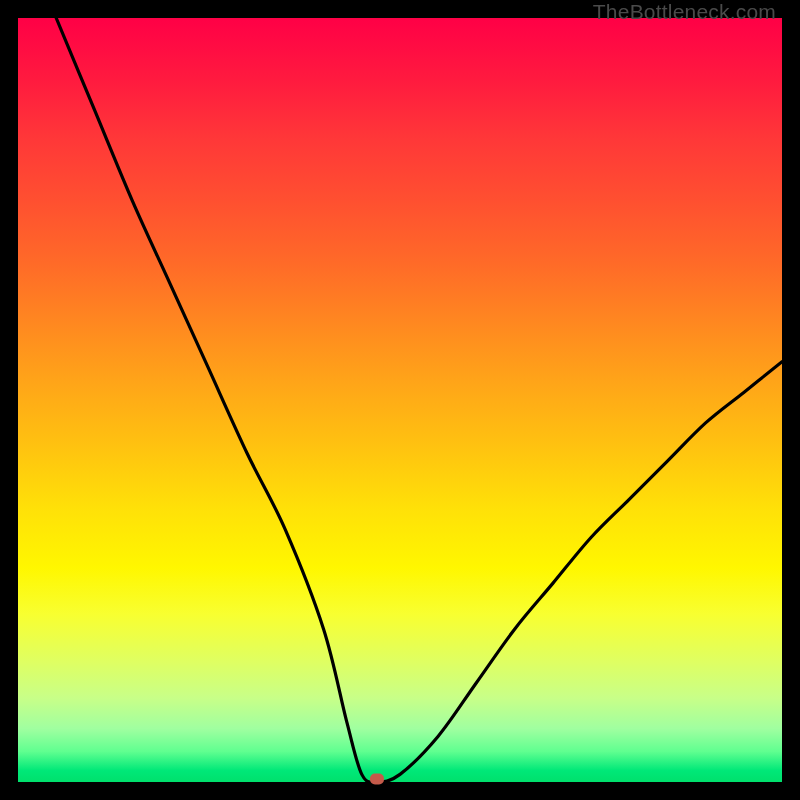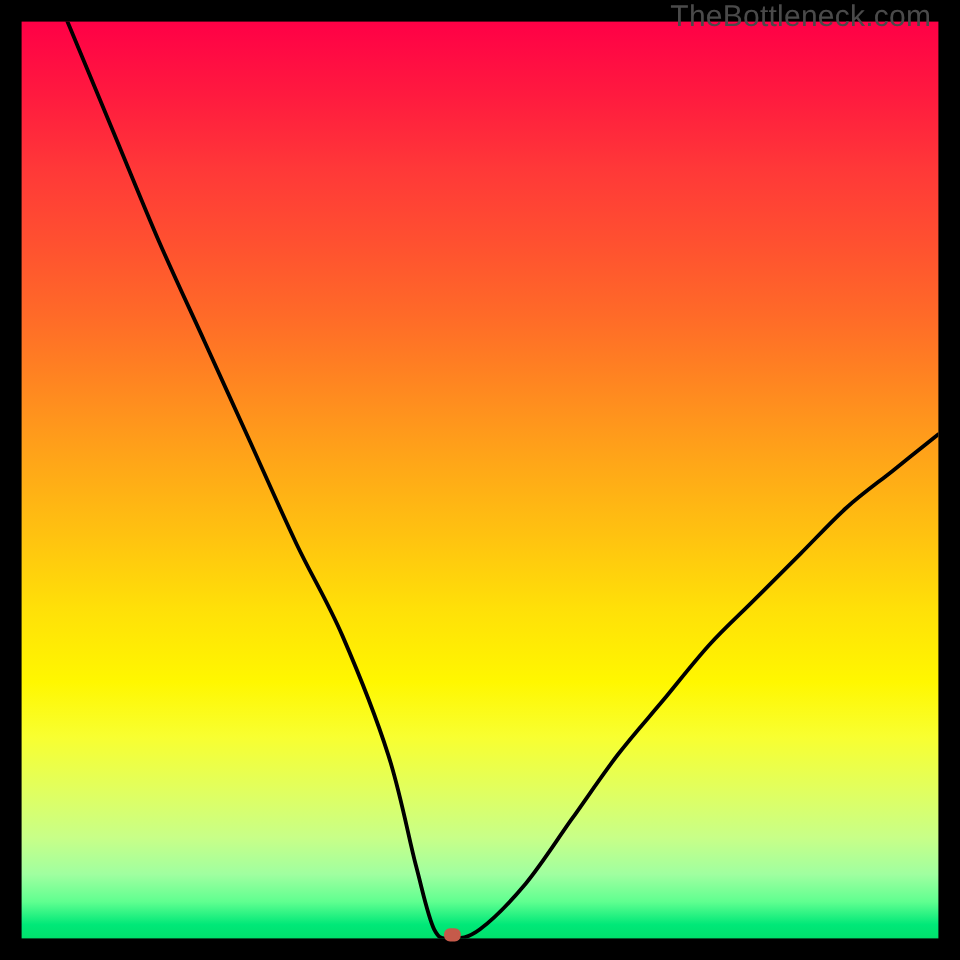--- a/index.html
+++ b/index.html
@@ -44,21 +44,21 @@
       #60ff90 96%,
       #00e878 98.5%,
       #00e06c 100%
     );
   }
   .watermark {
     position: absolute;
     top: 0px;
     right: 24px;
     color: #4a4a4a;
-    font-size: 25px;
+    font-size: 21px;
     font-weight: 500;
     letter-spacing: 0.2px;
     z-index: 10;
   }
   svg.curve {
     position: absolute;
     left: 18px;
     top: 18px;
     width: 764px;
     height: 764px;

